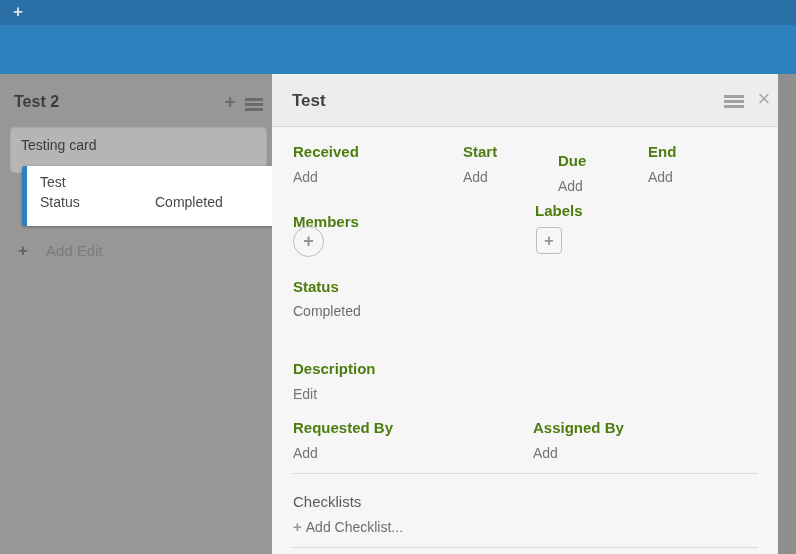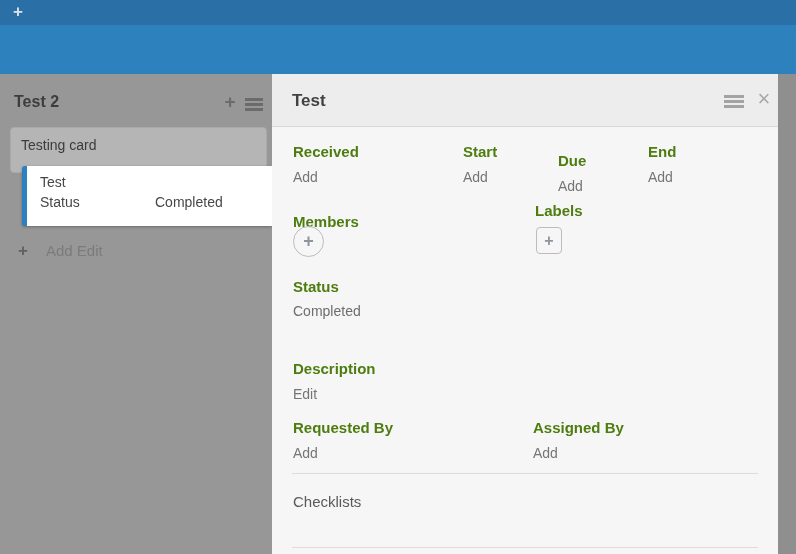--- a/index.html
+++ b/index.html
@@ -144,17 +144,20 @@
   <div class="act desc-act">Edit</div>
 
   <div class="lab req-lab">Requested By</div>
   <div class="act req-act">Add</div>
   <div class="lab asg-lab">Assigned By</div>
   <div class="act asg-act">Add</div>
 
   <div class="divider div1"></div>
 
   <div class="chk-lab">Checklists</div>
+  <div class="chk-add">
+    <span class="plus">+</span><span class="lbl">Add Checklist...</span>
+  </div>
 
   <div class="divider div2"></div>
 </div>
 
 <div class="right-gutter"></div>
 
 </body></html>

